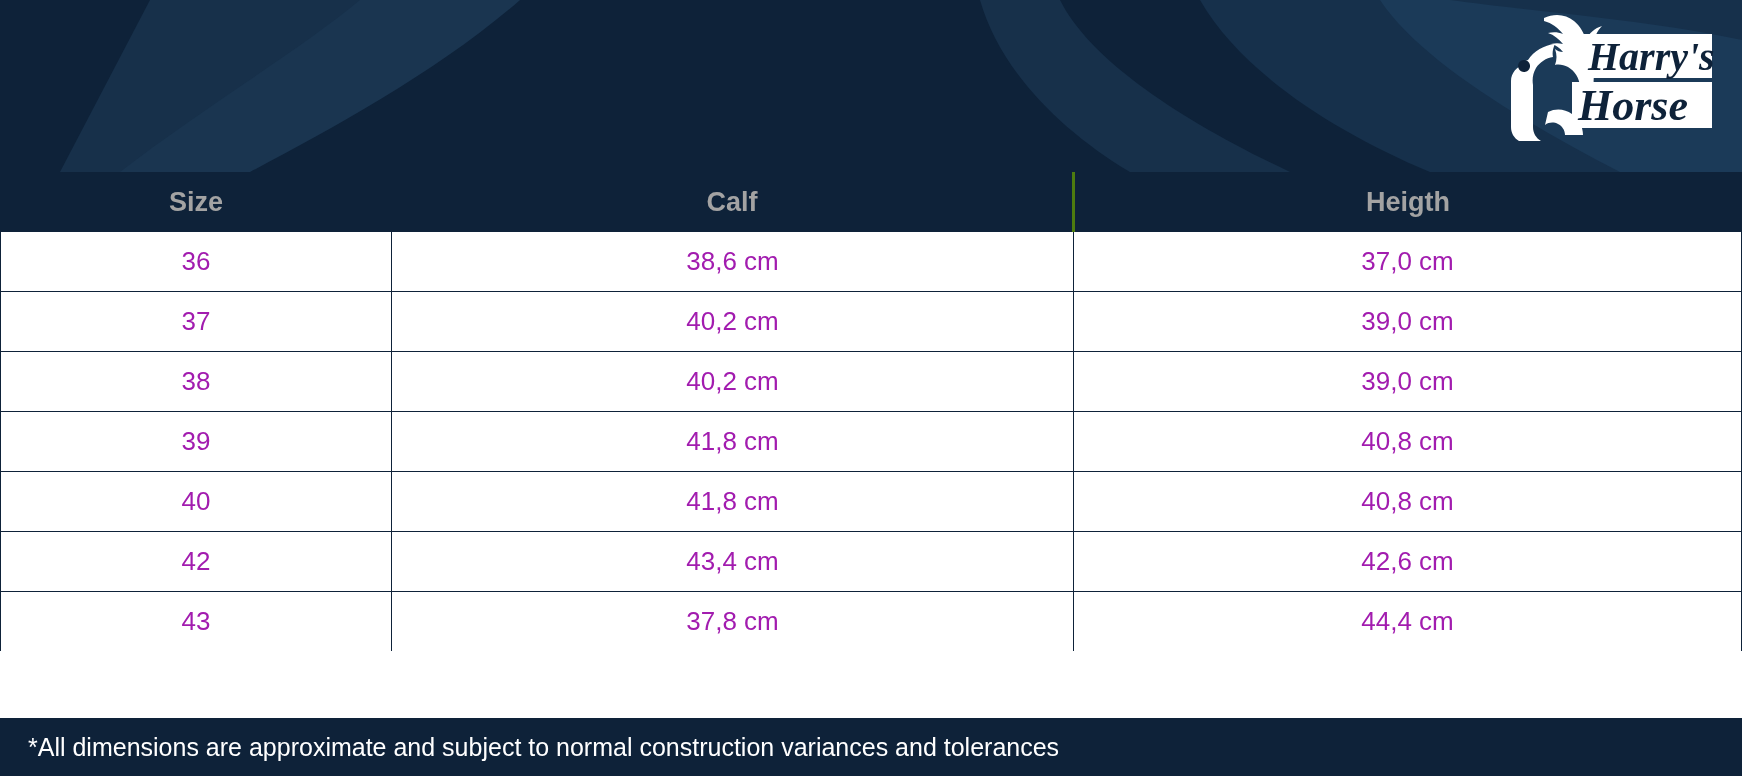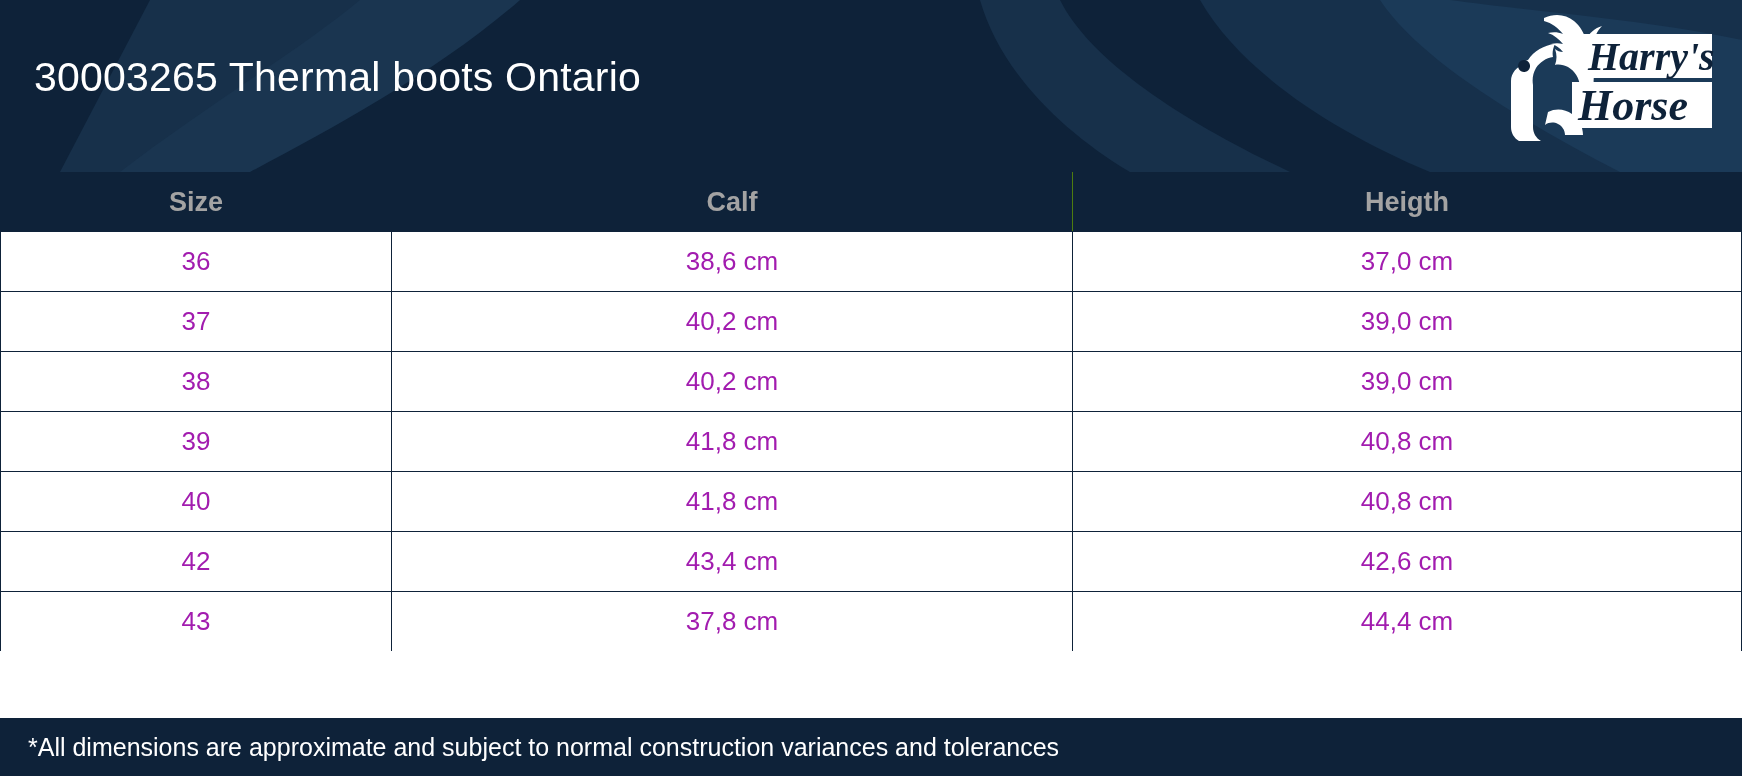--- a/index.html
+++ b/index.html
@@ -73,21 +73,21 @@
   .table thead th {
     background: #0e2239;
     color: #a3a3a3;
     font-weight: bold;
     font-size: 27px;
     height: 58px;
     border-color: #0e2239;
   }
   .table thead th.sep {
     border-left: 1px solid #ffffff;
-    border-right: 1px solid #4d7c0f;
+    border-right: 3px solid #4d7c0f;
   }
   .col-size { width: 390px; }
   .col-calf { width: 680px; }
   .col-height { width: auto; }
 
   .table tbody tr:last-child td {
     border-bottom: none;
   }
 
   
@@ -114,21 +114,20 @@
 
   <div class="header">
     <svg class="deco" viewBox="0 0 1742 172" preserveAspectRatio="none">
       <path d="M60 172 L150 0 L470 0 C420 60 330 120 210 172 Z" fill="#17304a"></path>
       <path d="M120 172 C200 110 300 50 360 0 L520 0 C440 70 330 130 250 172 Z" fill="#1a3550"></path>
       <path d="M980 0 C1000 70 1060 130 1130 172 L1290 172 C1180 120 1090 60 1060 0 Z" fill="#17304a"></path>
       <path d="M1200 0 C1240 70 1330 130 1430 172 L1742 172 L1742 0 Z" fill="#16304b"></path>
       <path d="M1380 0 C1420 60 1520 120 1620 172 L1742 172 L1742 40 C1650 20 1520 10 1450 0 Z" fill="#1b3a58"></path>
     </svg>
 
-    <div class="header-title">30003265 Thermal boots Ontario</div>
 
     <svg class="logo" viewBox="0 0 232 142">
       <g fill="#ffffff">
         <path d="M60 6 c10 -5 22 -4 30 3 c6 5 10 12 12 19 c3 -7 9 -12 16 -14 c-5 5 -8 12 -9 19 c5 -4 11 -7 18 -7 c-7 4 -12 10 -14 17 c6 -2 12 -2 18 0 c-7 1 -13 5 -17 11 c-4 6 -5 13 -4 20 l-14 0 c-1 -8 -5 -15 -12 -19 c-4 -2 -9 -3 -13 -2 c2 -5 2 -11 0 -16 c2 2 5 3 8 3 c-3 -4 -7 -7 -12 -8 c4 -1 8 -1 12 0 c-4 -5 -9 -9 -15 -11 c5 -1 10 -1 15 1 c-5 -6 -11 -11 -19 -13 z"></path>
         <path d="M44 48 c6 -9 16 -15 27 -16 c-2 4 -3 9 -2 13 c-7 1 -13 5 -17 11 c-3 5 -4 11 -3 17 l0 42 c0 6 3 11 8 14 l-22 0 c-5 -3 -8 -8 -8 -14 l0 -46 c0 -8 6 -15 14 -17 c-1 -2 -1 -3 3 -4 z"></path>
         <path d="M40 60 a6 6 0 1 1 0.1 0 z" fill="#0e2239"></path>
         <path d="M64 100 c8 -4 17 -3 24 2 c7 5 11 13 11 21 l-18 0 c0 -5 -3 -9 -7 -11 c-4 -2 -9 -2 -13 1 z"></path>
       </g>
       <g>
         <rect x="98" y="22" width="130" height="44" fill="#ffffff"></rect>

